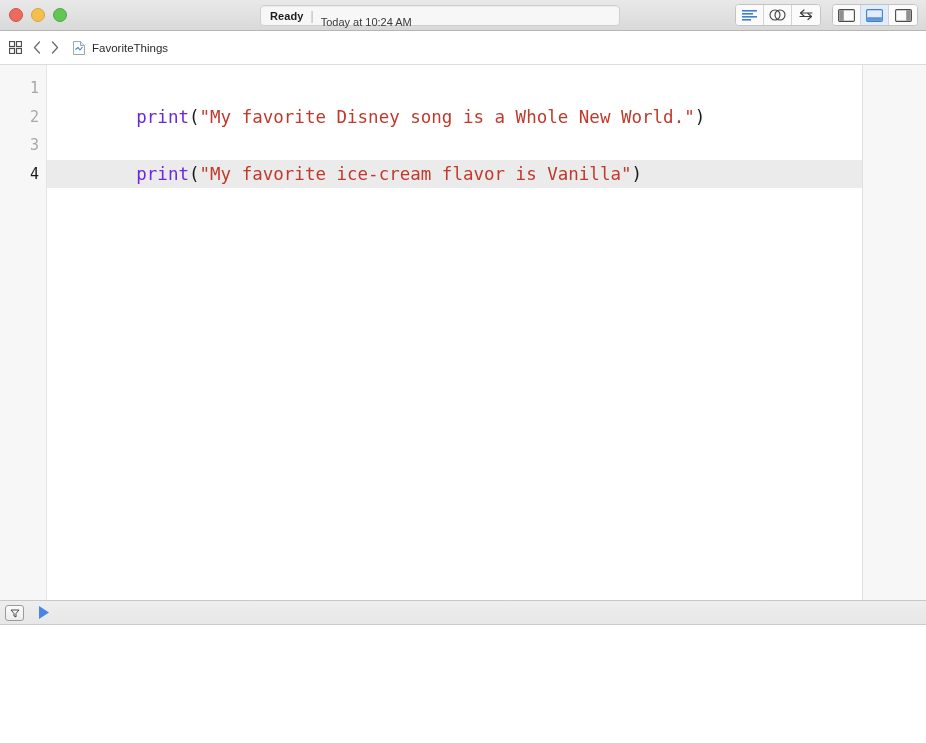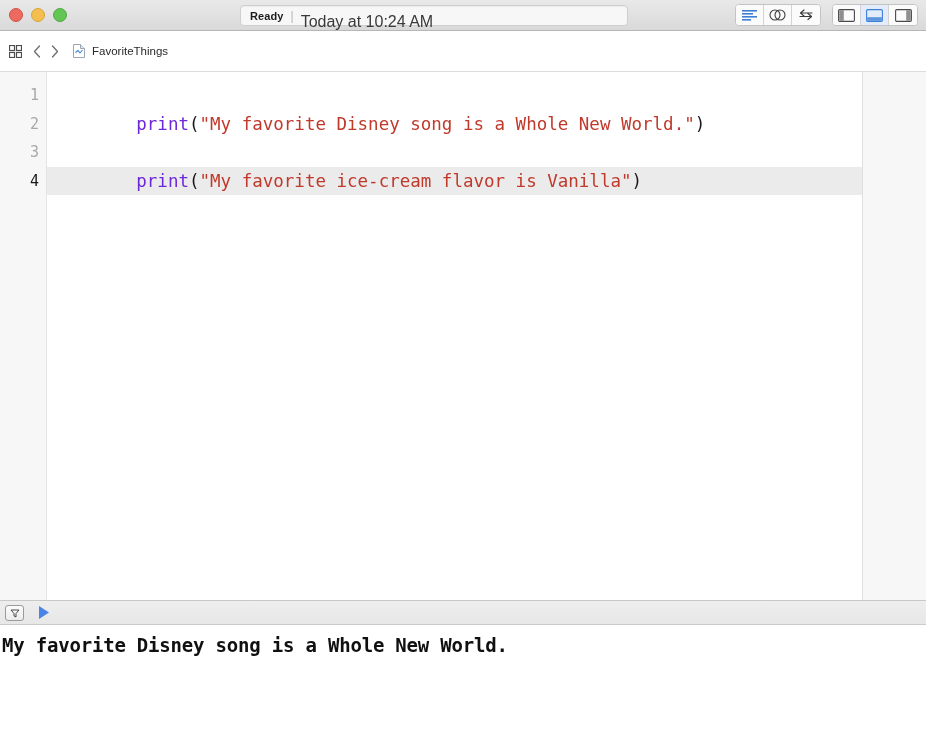--- a/index.html
+++ b/index.html
@@ -46,23 +46,23 @@
     height: 12px;
     border-radius: 50%;
     display: block;
   }
   .tl-close  { background: #ed6a5e; border: 0.5px solid #d0544a; }
   .tl-min    { background: #f5bf4f; border: 0.5px solid #d8a53c; }
   .tl-max    { background: #62c554; border: 0.5px solid #4fa945; }
 
   .status-field {
     position: absolute;
-    left: 240px;
+    left: 260px;
     top: 5px;
-    width: 388px;
+    width: 360px;
     height: 21px;
     background: #f7f7f7;
     border: 1px solid #cfcfcf;
     border-radius: 4px;
     box-sizing: border-box;
     display: flex;
     align-items: center;
     padding: 0 9px;
     box-shadow: inset 0 1px 1px rgba(0,0,0,0.05);
   }
@@ -71,21 +71,21 @@
     font-weight: bold;
     color: #1d1d1d;
     letter-spacing: 0.1px;
   }
   .status-sep {
     color: #b4b4b4;
     font-size: 12px;
     margin: 0 7px;
   }
   .status-time {
-    font-size: 16px;
+    font-size: 11px;
     color: #3a3a3a;
     margin-top: 12px;
   }
 
   .toolbar-right {
     position: absolute;
     right: 8px;
     top: 4px;
     display: flex;
     align-items: center;
@@ -114,21 +114,21 @@
   .seg-btn.active { background: #e2ecfb; }
 
   
   .ic-lines { display:block; }
   .ic-venn  { display:block; }
   .ic-arrow { display:block; }
   .ic-panel { display:block; }
 
   
   .breadcrumb-bar {
-    height: 41px;
+    height: 34px;
     min-height: 25px;
     background: #ffffff;
     border-bottom: 1px solid #dcdcdc;
     display: flex;
     align-items: center;
     padding-left: 5px;
     box-sizing: border-box;
   }
   .bc-grid {
     width: 20px; height: 20px;
@@ -390,16 +390,15 @@
       </svg>
     </div>
     <div class="con-play">
       <svg width="13" height="15" viewBox="0 0 13 15">
         <path d="M2 1 L12 7.5 L2 14 Z" fill="#4a84e8"></path>
       </svg>
     </div>
   </div>
 
   <div class="console-out">
-    <div class="console-line">My favorite Disney song is a Whole New World.</div>
   </div>
 
 </div>
 
 </body></html>

